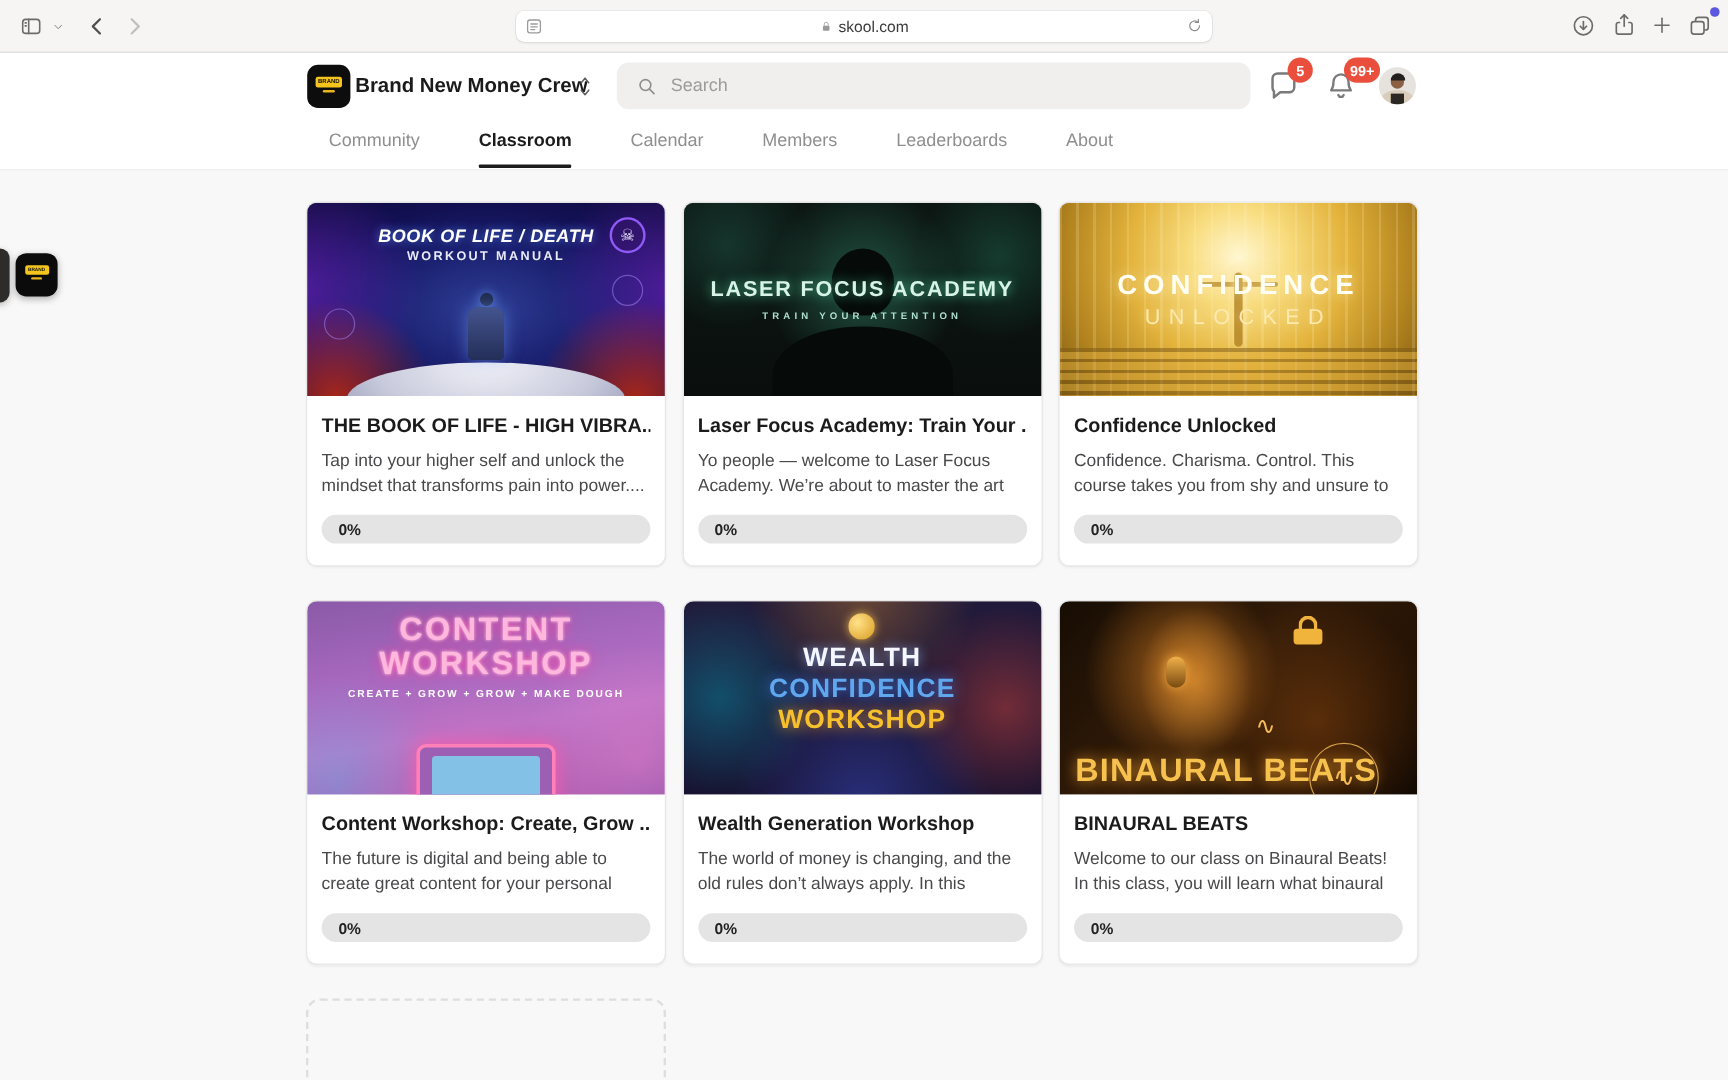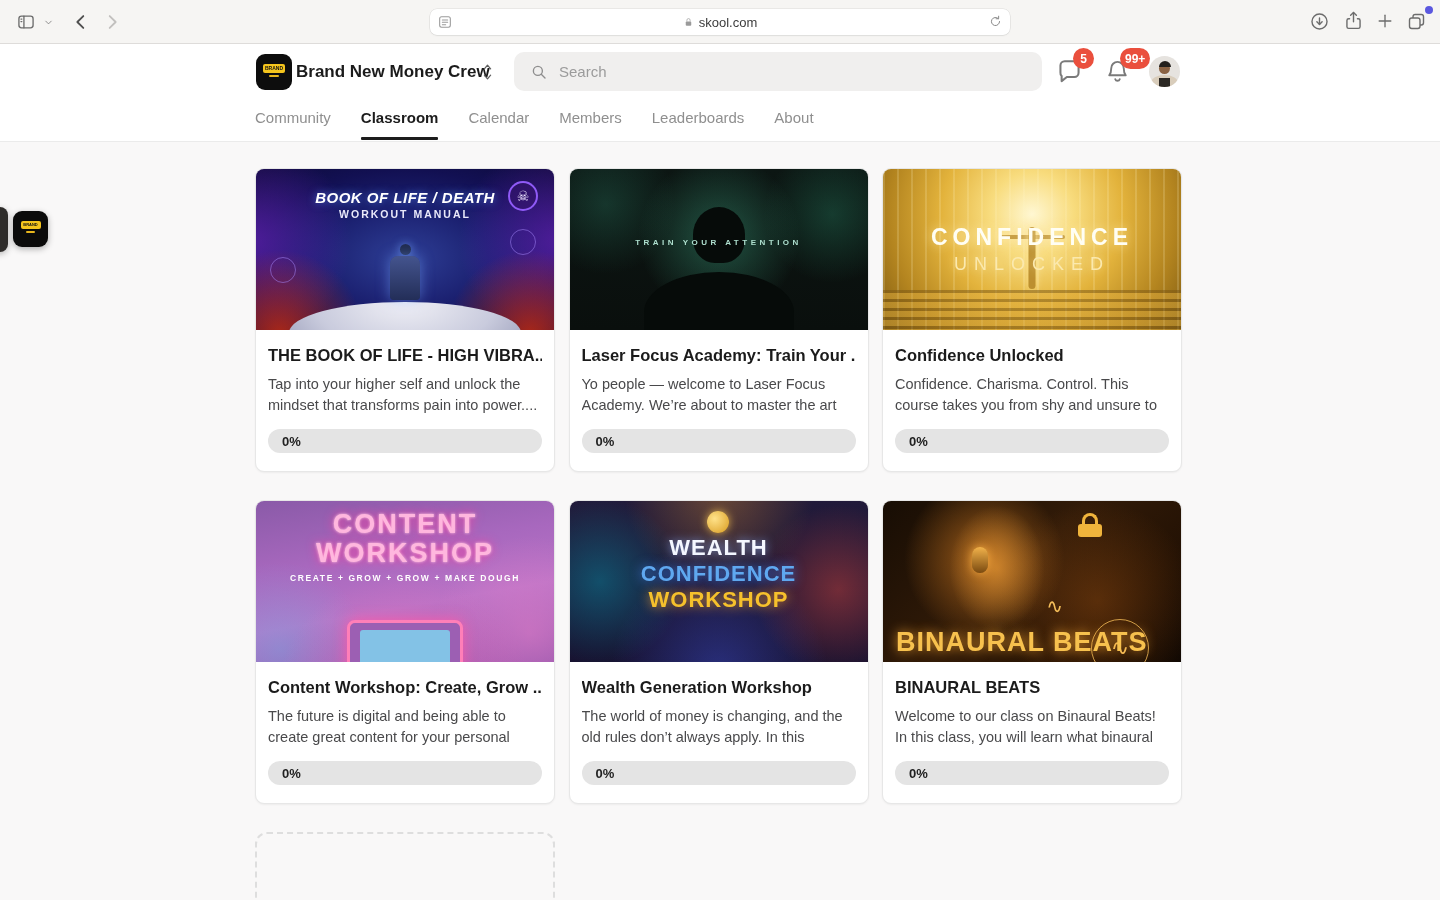--- a/index.html
+++ b/index.html
@@ -50,21 +50,21 @@
            height:21px; min-width:21px; border-radius:11px; display:flex; align-items:center;
            justify-content:center; padding:0 5px; }
   .avatar { position:absolute; left:894px; top:12px; width:31px; height:31px; border-radius:50%;
             overflow:hidden; background:#E6E3DF; }
   .av-jacket { position:absolute; bottom:-4px; left:2px; width:27px; height:16px; background:#D9CDBB; border-radius:50% 50% 0 0; }
   .av-shirt  { position:absolute; bottom:0; left:10px; width:11px; height:9px; background:#2B2824; }
   .av-head   { position:absolute; top:7px; left:10px; width:11px; height:11px; border-radius:50%; background:#8A6243; }
   .av-cap    { position:absolute; top:5px; left:9.5px; width:12px; height:6px; border-radius:6px 6px 0 0; background:#221F1C; }
 
   .tabs { position:absolute; left:0; top:63px; height:35px; display:flex; }
-  .tab { position:relative; margin-right:30px; font-size:15px; color:#8F8F8F; cursor:pointer; padding-top:2px; }
+  .tab { position:relative; margin-right:30px; font-size:15px; color:#8F8F8F; cursor:pointer; padding-top:2px;margin-left:19px; }
   .tab.active { color:#1C1C1C; font-weight:bold; }
   .tab-underline { position:absolute; left:0; right:0; bottom:2px; height:3px; background:#1C1C1C; border-radius:1px; }
 
   
   .stage-edge { position:absolute; left:-20px; top:163px; width:28px; height:45px; background:#2E2C2A;
                 border-radius:8px; box-shadow:0 2px 6px rgba(0,0,0,.25); }
   .stage-icon { position:absolute; left:13px; top:167px; width:35px; height:36px; background:#0B0B0B;
                 border-radius:9px; box-shadow:0 2px 6px rgba(0,0,0,.3); overflow:hidden; }
   .stage-icon .logo-chip { width:20px; height:8px; margin-top:10px; font-size:4px; line-height:8px; }
   .stage-icon .logo-dash { width:9px; }
@@ -361,20 +361,21 @@
               <span>0%</span>
             </div>
         </div>
       </div>
 
       <div class="card">
         <div class="thumb th2">
           <div class="th2-sil-head"></div>
           <div class="th2-sil-sh"></div>
           <div class="t-txt">
+            <div class="l1">LASER FOCUS ACADEMY</div>
             <div class="l2">TRAIN YOUR ATTENTION</div>
           </div>
         </div>
         <div class="card-body">
           <div class="card-title">Laser Focus Academy: Train Your ...</div>
           <div class="card-desc">Yo people — welcome to Laser Focus Academy. We’re about to master the art of...</div>
           <div class="progress-pill">
               <span>0%</span>
             </div>
         </div>

